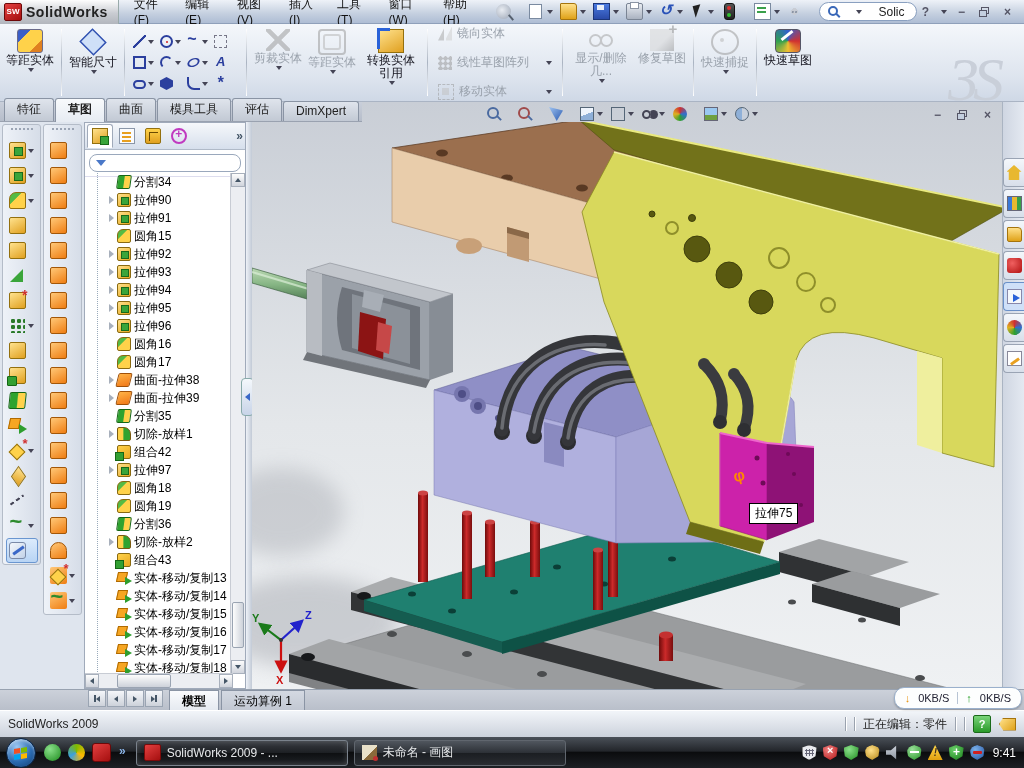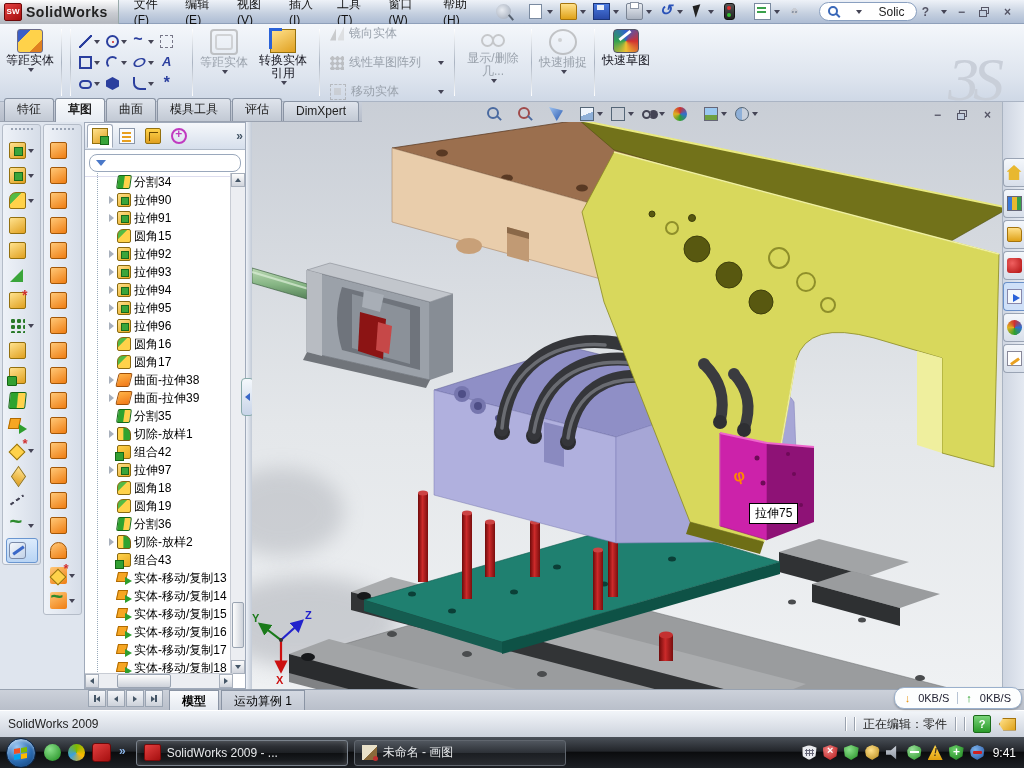--- a/index.html
+++ b/index.html
@@ -384,20 +384,25 @@
   </div>
 </div>
 
 <div id="cmdbar">
   <div class="cmb">
     <i class="bi bi-sketch-pencil"></i>
     <span>等距实体</span>
     <i class="dd"></i>
   </div>
   <div class="gsep ni"></div>
+  <div class="cmb">
+    <i class="bi bi-smart-dimension"></i>
+    <span>智能尺寸</span>
+    <i class="dd"></i>
+  </div>
   <div class="gsep ni"></div>
   <div id="entity-grid">
 
       <span class="skcell">
         <i class="sk sk-line"></i>
         <i class="dd"></i>
       </span>
 
       <span class="skcell">
         <i class="sk sk-circle"></i>
@@ -448,20 +453,25 @@
         <i class="sk sk-sketch-fillet"></i>
         <i class="dd"></i>
       </span>
 
       <span class="skcell">
         <i class="sk sk-point"></i>
         <i class="dd" style="visibility: hidden;"></i>
       </span>
     </div>
   <div class="gsep ni"></div>
+  <div class="cmb disabled">
+    <i class="bi bi-trim-entities"></i>
+    <span>剪裁实体</span>
+    <i class="dd"></i>
+  </div>
   <div class="cmb disabled">
     <i class="bi bi-offset-entities"></i>
     <span>等距实体</span>
     <i class="dd"></i>
   </div>
   <div class="cmb">
     <i class="bi bi-convert-entities"></i>
     <span>转换实体引用</span>
     <i class="dd"></i>
   </div>
@@ -484,20 +494,24 @@
         <i class="si si-move-entities"></i>
         <span>移动实体</span>
         <i class="dd"></i>
       </span>
     </div>
   <div class="gsep ni"></div>
   <div class="cmb disabled" style="max-width:62px">
     <i class="bi bi-display-delete-relations"></i>
     <span>显示/删除几...</span>
     <i class="dd"></i>
+  </div>
+  <div class="cmb disabled">
+    <i class="bi bi-repair-sketch"></i>
+    <span>修复草图</span>
   </div>
   <div class="gsep ni"></div>
   <div class="cmb disabled">
     <i class="bi bi-quick-snaps"></i>
     <span>快速捕捉</span>
     <i class="dd"></i>
   </div>
   <div class="gsep ni"></div>
   <div class="cmb">
     <i class="bi bi-rapid-sketch"></i>

